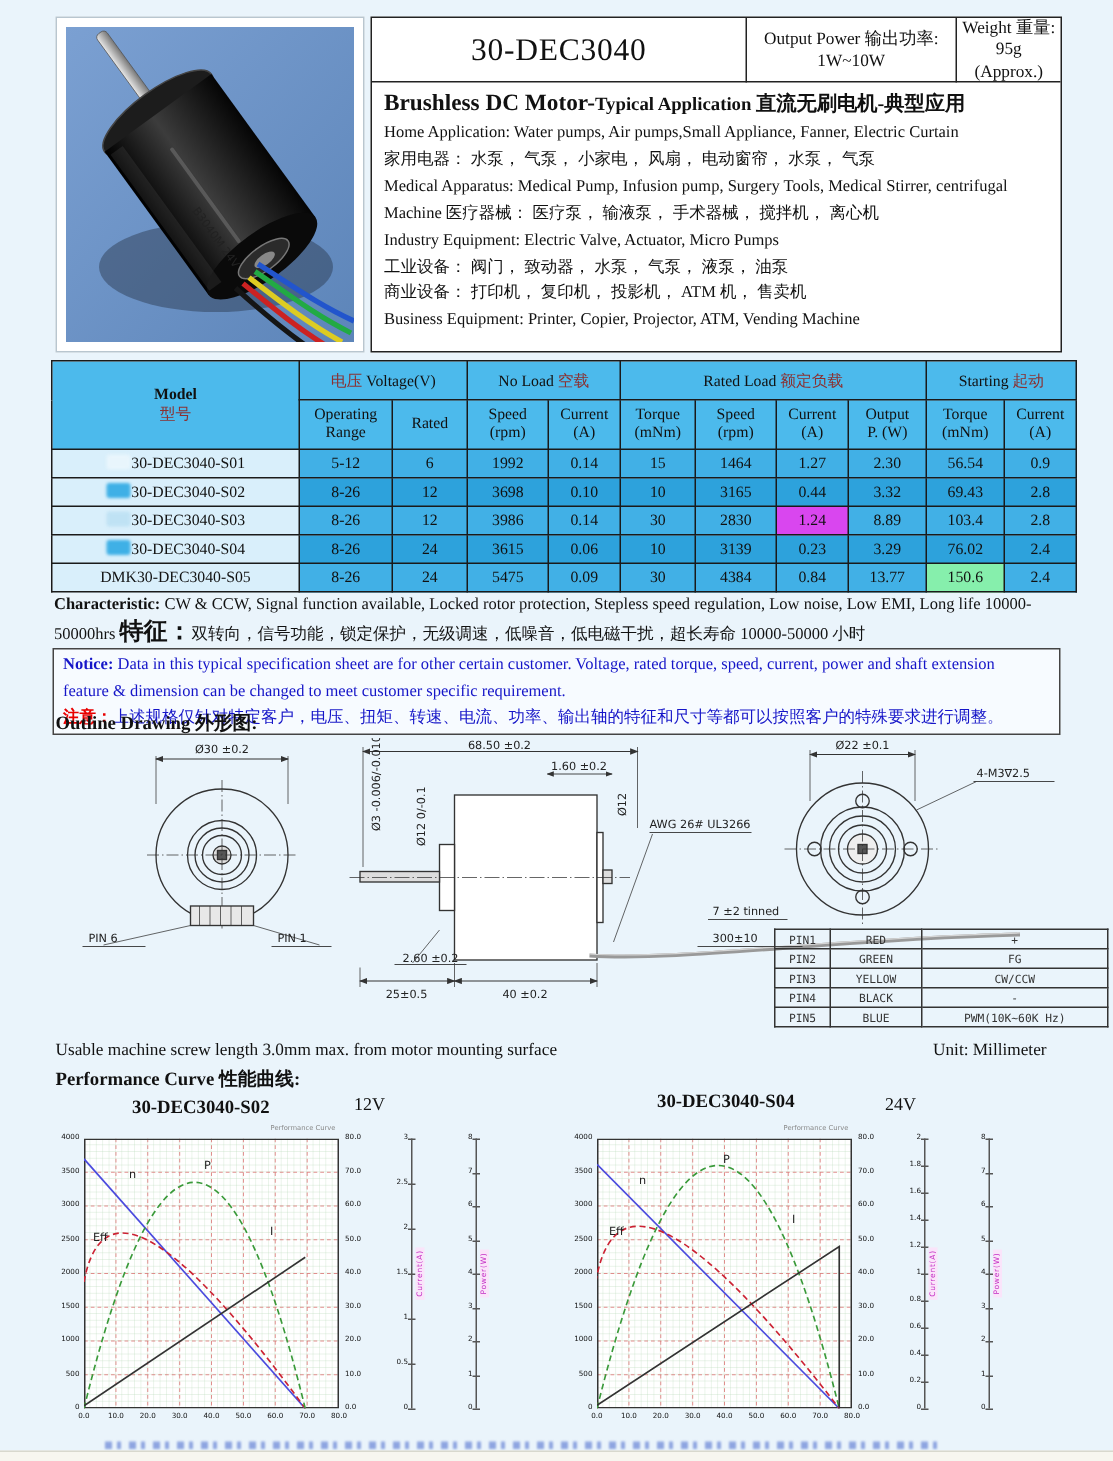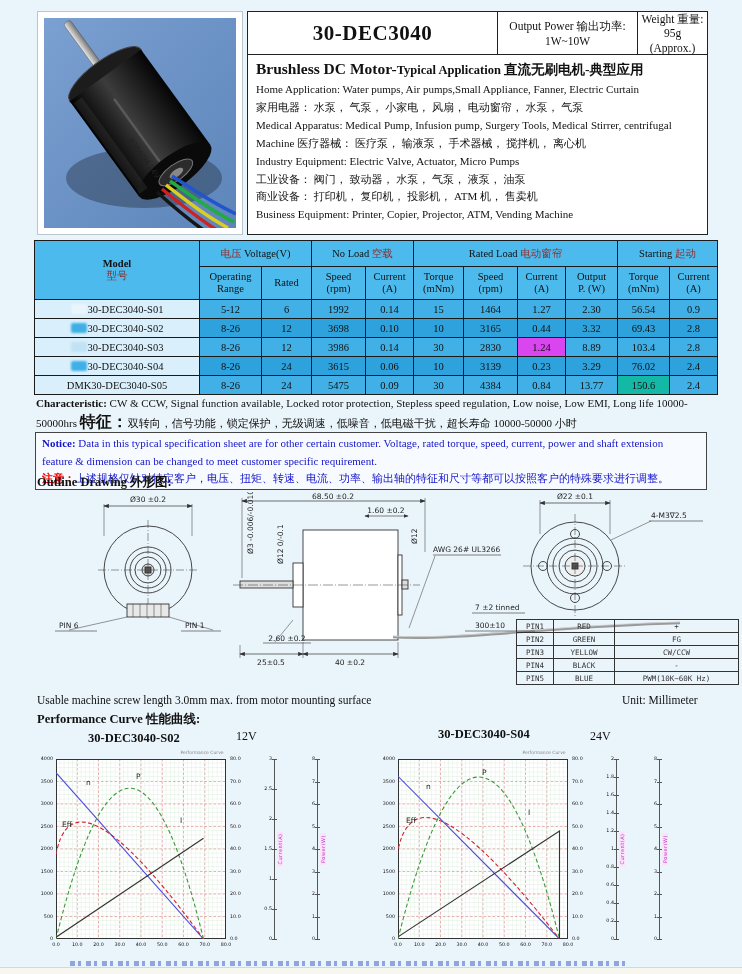--- a/index.html
+++ b/index.html
@@ -5,21 +5,21 @@
   html,body{margin:0;padding:0}
   body{width:742px;height:974px;position:relative;background:#eaf4fb;font-family:"Liberation Serif",serif;color:#111;overflow:hidden}
   .abs{position:absolute}
   
   .photo-frame{left:37px;top:11px;width:206px;height:224px;background:#fff;border:1px solid #b9c6cf;box-sizing:border-box;padding:6px}
   
   .info-box{left:247px;top:11px;width:461px;height:224px;background:#fff;border:1.5px solid #222;box-sizing:border-box}
   .info-head{display:grid;grid-template-columns:250px 140px 1fr;border-bottom:1.5px solid #222;height:42px}
   .info-head>div{border-right:1.5px solid #222;display:flex;flex-direction:column;align-items:center;justify-content:center;line-height:1.25}
   .info-head>div:last-child{border-right:none}
-  .model-big{font-size:21px;font-weight:bold;letter-spacing:.5px}
+  .model-big{font-size:21px;font-weight:normal;letter-spacing:.5px}
   .cell-small{font-size:11.5px;text-align:center}
   .app-box{padding:4px 8px 0 8px}
   .app-title{font-weight:bold;font-size:12px;margin:1px 0 2px 0;white-space:nowrap}
   .app-title .big{font-size:15.5px}
   .app-title .mid{font-size:12.5px}
   .app-title .cn{font-size:13.5px}
   .app-line{font-size:11px;line-height:17.9px;white-space:nowrap;overflow:hidden}
   
   table.spec{left:34px;top:240px;width:675px;border-collapse:collapse;position:absolute;table-layout:fixed}
   table.spec td{border:1px solid #1a1a1a;text-align:center;vertical-align:middle;padding:0;font-size:10.5px}
@@ -160,21 +160,21 @@
       <col style="width:48px">
       <col style="width:52px">
       <col style="width:52px">
       <col style="width:48px">
     </colgroup>
     <tbody>
       <tr style="height:26px">
     <td class="gh" rowspan="2"><b>Model</b><br><span class="cnr">型号</span></td>
     <td class="gh" colspan="2"><span class="cnr">电压</span> Voltage(V)</td>
     <td class="gh" colspan="2">No Load <span class="cnr">空载</span></td>
-    <td class="gh" colspan="4">Rated Load <span class="cnr">电动窗帘</span></td>
+    <td class="gh" colspan="4">Rated Load <span class="cnr">额定负载</span></td>
     <td class="gh" colspan="2">Starting <span class="cnr">起动</span></td>
       </tr>
       <tr>
         <td class="sub">Operating
 Range</td>
         <td class="sub">Rated</td>
         <td class="sub">Speed
 (rpm)</td>
         <td class="sub">Current
 (A)</td>
@@ -246,21 +246,21 @@
       <tr style="height:19px">
         <td class="modelcell">DMK30-DEC3040-S05</td>
         <td style="background:#41b0e6">8-26</td>
         <td style="background:#41b0e6">24</td>
         <td style="background:#41b0e6">5475</td>
         <td style="background:#41b0e6">0.09</td>
         <td style="background:#41b0e6">30</td>
         <td style="background:#41b0e6">4384</td>
         <td style="background:#41b0e6">0.84</td>
         <td style="background:#41b0e6">13.77</td>
-        <td style="background:#14b8a6">150.6</td>
+        <td style="background:#86efac">150.6</td>
         <td style="background:#41b0e6">2.4</td>
       </tr>
     </tbody>
   </table>
 
 <div class="abs charc">
   <b>Characteristic:</b><span> CW &amp; CCW, Signal function available, Locked rotor protection, Stepless speed regulation, Low noise, Low EMI, Long life 10000-50000hrs    </span><b class="cn">特征：</b><span>双转向，信号功能，锁定保护，无级调速，低噪音，低电磁干扰，超长寿命 10000-50000 小时</span>
 </div>
 
 <div class="abs notice">

